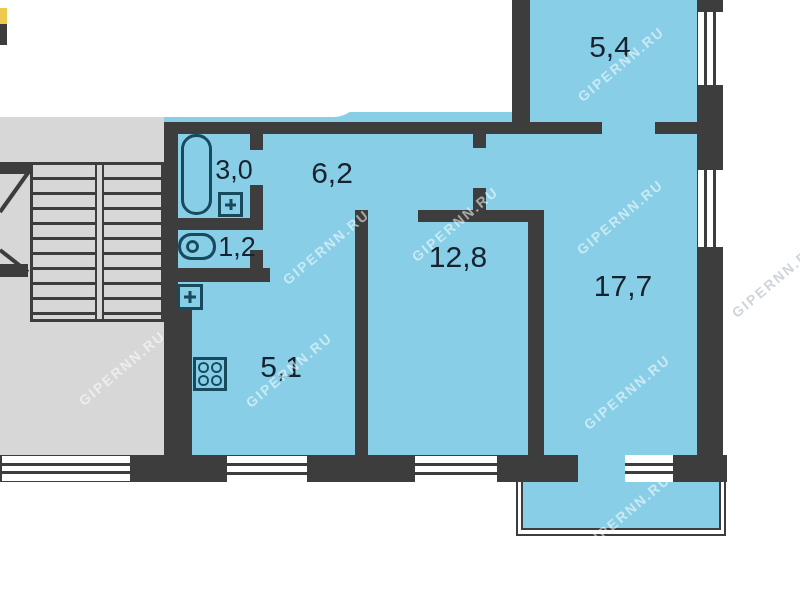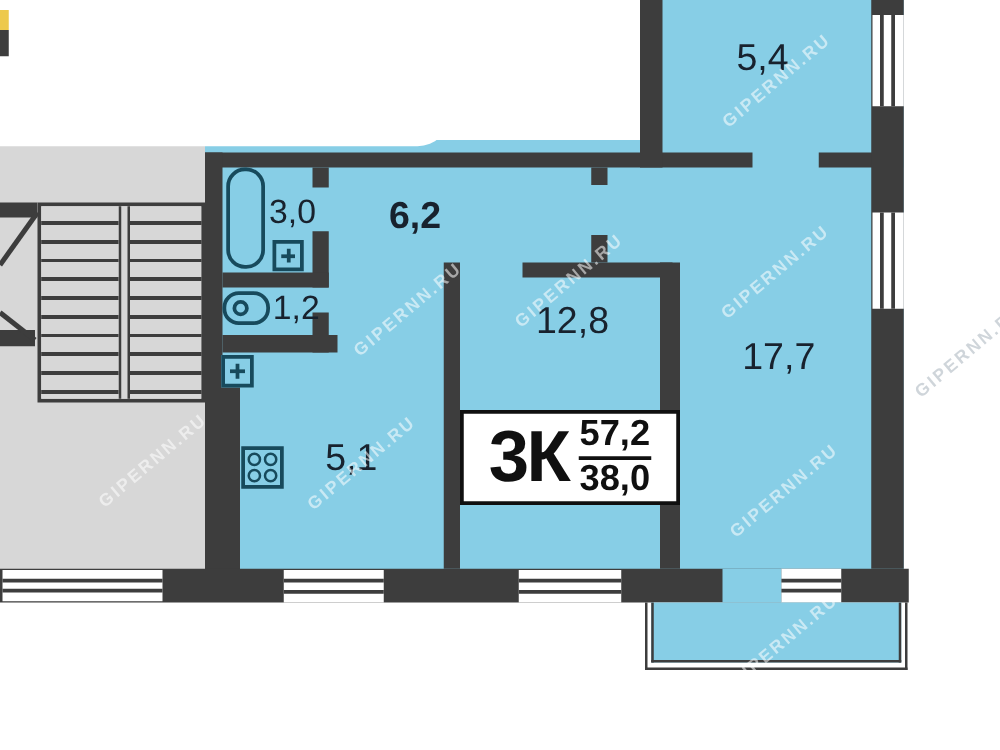--- a/index.html
+++ b/index.html
@@ -145,33 +145,26 @@
   <div class="balcony-inner"></div>
 
   <div class="white" style="left:0;top:0;width:512px;height:96px;"></div>
   <div class="white" style="left:0;top:0;width:360px;height:117px;border-bottom-right-radius:26px;"></div>
   <div class="white" style="left:300px;top:0;width:212px;height:106px;border-bottom-right-radius:40px;"></div>
   <div class="streak-yellow"></div>
   <div class="streak-dark"></div>
 
   <div class="room-label" style="left:610px;top:47px;">5,4</div>
   <div class="room-label small" style="left:234px;top:170px;">3,0</div>
-  <div class="room-label" style="left:332px;top:173px;font-weight:bold;">6,2</div>
+  <div class="room-label" style="left:332px;top:173px;">6,2</div>
   <div class="room-label small" style="left:237px;top:247px;">1,2</div>
   <div class="room-label" style="left:458px;top:257px;">12,8</div>
   <div class="room-label" style="left:623px;top:286px;">17,7</div>
   <div class="room-label" style="left:281px;top:367px;">5,1</div>
 
-  <div class="info-box">
-    <span class="info-type">3К</span>
-    <span class="info-frac">
-      <span class="top">57,2</span>
-      <span>38,0</span>
-    </span>
-  </div>
 
   <div class="wm" style="left:122px;top:368px;">GIPERNN.RU</div>
   <div class="wm" style="left:289px;top:370px;">GIPERNN.RU</div>
   <div class="wm" style="left:326px;top:247px;">GIPERNN.RU</div>
   <div class="wm" style="left:455px;top:224px;">GIPERNN.RU</div>
   <div class="wm" style="left:621px;top:64px;">GIPERNN.RU</div>
   <div class="wm" style="left:620px;top:217px;">GIPERNN.RU</div>
   <div class="wm" style="left:627px;top:392px;">GIPERNN.RU</div>
   <div class="wm" style="left:627px;top:512px;">GIPERNN.RU</div>
   <div class="wm dark" style="left:775px;top:280px;">GIPERNN.RU</div>

